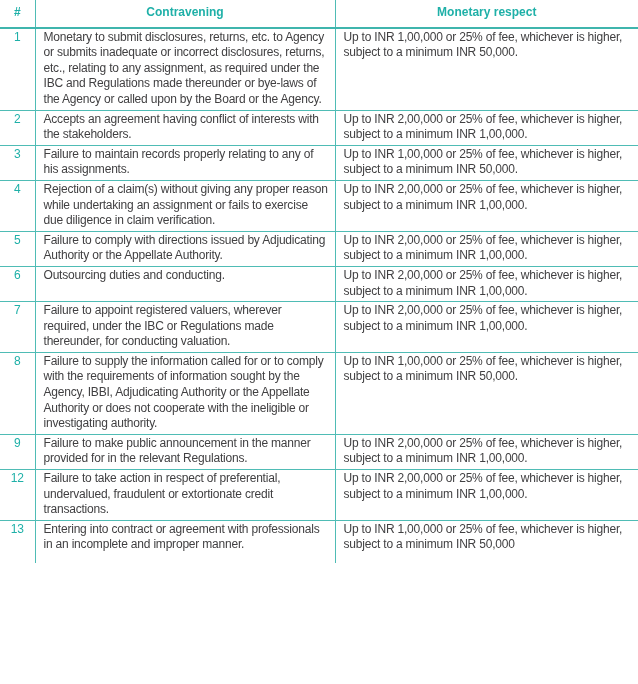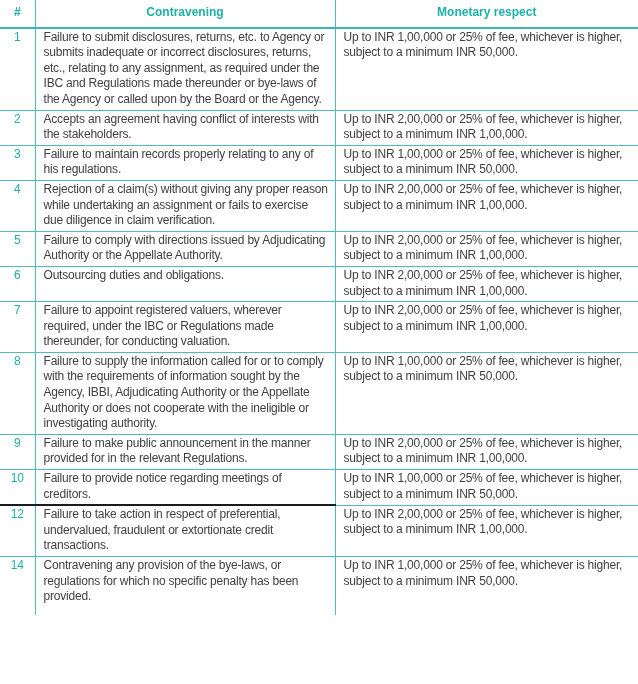--- a/index.html
+++ b/index.html
@@ -61,73 +61,68 @@
     <thead>
       <tr>
         <th class="v-divider">#</th>
         <th class="v-divider">Contravening</th>
         <th>Monetary respect</th>
       </tr>
     </thead>
     <tbody>
         <tr>
     <td class="num v-divider">1</td>
-    <td class="v-divider">Failure to submit disclosures, returns, etc. to Agency or submits inadequate or incorrect disclosures, returns, etc., relating to any assignment, as required under the IBC and Regulations made thereunder or bye-laws of the Agency or called upon by the Board or the Agency.</td>
+    <td class="v-divider">Monetary to submit disclosures, returns, etc. to Agency or submits inadequate or incorrect disclosures, returns, etc., relating to any assignment, as required under the IBC and Regulations made thereunder or bye-laws of the Agency or called upon by the Board or the Agency.</td>
     <td>Up to INR 1,00,000 or 25% of fee, whichever is higher, subject to a minimum INR 50,000.</td>
   </tr>
         <tr>
     <td class="num v-divider">2</td>
     <td class="v-divider">Accepts an agreement having conflict of interests with the stakeholders.</td>
     <td>Up to INR 2,00,000 or 25% of fee, whichever is higher, subject to a minimum INR 1,00,000.</td>
   </tr>
         <tr>
     <td class="num v-divider">3</td>
-    <td class="v-divider">Failure to maintain records properly relating to any of his regulations.</td>
+    <td class="v-divider">Failure to maintain records properly relating to any of his assignments.</td>
     <td>Up to INR 1,00,000 or 25% of fee, whichever is higher, subject to a minimum INR 50,000.</td>
   </tr>
         <tr>
     <td class="num v-divider">4</td>
     <td class="v-divider">Rejection of a claim(s) without giving any proper reason while undertaking an assignment or fails to exercise due diligence in claim verification.</td>
     <td>Up to INR 2,00,000 or 25% of fee, whichever is higher, subject to a minimum INR 1,00,000.</td>
   </tr>
         <tr>
     <td class="num v-divider">5</td>
     <td class="v-divider">Failure to comply with directions issued by Adjudicating Authority or the Appellate Authority.</td>
     <td>Up to INR 2,00,000 or 25% of fee, whichever is higher, subject to a minimum INR 1,00,000.</td>
   </tr>
         <tr>
     <td class="num v-divider">6</td>
-    <td class="v-divider">Outsourcing duties and obligations.</td>
+    <td class="v-divider">Outsourcing duties and conducting.</td>
     <td>Up to INR 2,00,000 or 25% of fee, whichever is higher, subject to a minimum INR 1,00,000.</td>
   </tr>
         <tr>
     <td class="num v-divider">7</td>
     <td class="v-divider">Failure to appoint registered valuers, wherever required, under the IBC or Regulations made thereunder, for conducting valuation.</td>
     <td>Up to INR 2,00,000 or 25% of fee, whichever is higher, subject to a minimum INR 1,00,000.</td>
   </tr>
         <tr>
     <td class="num v-divider">8</td>
     <td class="v-divider">Failure to supply the information called for or to comply with the requirements of information sought by the Agency, IBBI, Adjudicating Authority or the Appellate Authority or does not cooperate with the ineligible or investigating authority.</td>
     <td>Up to INR 1,00,000 or 25% of fee, whichever is higher, subject to a minimum INR 50,000.</td>
   </tr>
         <tr>
     <td class="num v-divider">9</td>
     <td class="v-divider">Failure to make public announcement in the manner provided for in the relevant Regulations.</td>
     <td>Up to INR 2,00,000 or 25% of fee, whichever is higher, subject to a minimum INR 1,00,000.</td>
   </tr>
-        <tr class="black-divider">
-    <td class="num v-divider">10</td>
-    <td class="v-divider">Failure to provide notice regarding meetings of creditors.</td>
-    <td>Up to INR 1,00,000 or 25% of fee, whichever is higher, subject to a minimum INR 50,000.</td>
-  </tr>
         <tr>
     <td class="num v-divider">12</td>
     <td class="v-divider">Failure to take action in respect of preferential, undervalued, fraudulent or extortionate credit transactions.</td>
     <td>Up to INR 2,00,000 or 25% of fee, whichever is higher, subject to a minimum INR 1,00,000.</td>
   </tr>
         <tr>
-    <td class="num v-divider">14</td>
-    <td class="v-divider">Contravening any provision of the bye-laws, or regulations for which no specific penalty has been provided.</td>
-    <td>Up to INR 1,00,000 or 25% of fee, whichever is higher, subject to a minimum INR 50,000.</td>
+    <td class="num v-divider">13</td>
+    <td class="v-divider">Entering into contract or agreement with professionals in an incomplete and improper manner.</td>
+    <td>Up to INR 1,00,000 or 25% of fee, whichever is higher, subject to a minimum INR 50,000</td>
   </tr>
       </tbody>
   </table>
 </div>
 
 </body></html>

